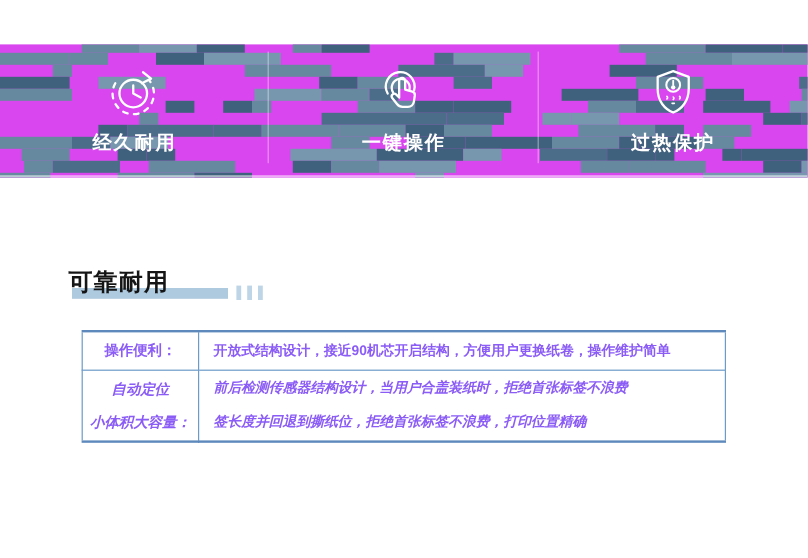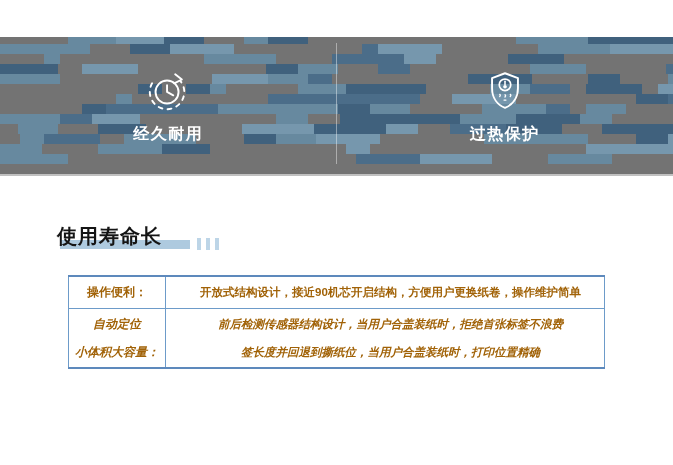--- a/index.html
+++ b/index.html
@@ -2,22 +2,22 @@
 <html><head>
 <meta charset="utf-8">
 <style>
   html,body{margin:0;padding:0;}
   body{
     width:673px;height:465px;position:relative;overflow:hidden;background:#ffffff;
     font-family:"Liberation Sans","DejaVu Sans",sans-serif;
   }
   
   .banner{
-    position:absolute;left:0;top:37px;width:673px;height:139px;
-    background:#737373;overflow:hidden;
+    position:absolute;left:0;top:37px;width:673px;height:111px;
+    background:#d946ef;overflow:hidden;
   }
   .camo{position:absolute;inset:0;z-index:1;}
   .banner-bottom-edge{
     position:absolute;left:0;right:0;bottom:0;height:2px;
     background:rgba(255,255,255,0.55);z-index:3;
   }
   .features{position:relative;z-index:2;display:flex;width:100%;height:100%;}
   .feature{
     flex:1;display:flex;flex-direction:column;align-items:center;
     justify-content:center;gap:12px;position:relative;padding-bottom:4px;
@@ -41,25 +41,25 @@
   }
   .title-dashes{position:absolute;left:197px;top:238px;z-index:1;display:flex;gap:5px;}
   .title-dashes span{display:block;width:4px;height:12px;background:#bdd5e7;}
   
   table.desc{
     position:absolute;left:68px;top:275px;width:537px;
     border-collapse:collapse;table-layout:fixed;
     border-top:2px solid #5d89bc;border-bottom:2px solid #5d89bc;
   }
   table.desc td{
-    border:1px solid #6d9bc9;color:#a16207;vertical-align:middle;
+    border:1px solid #6d9bc9;color:#8b5cf6;vertical-align:middle;
     font-weight:600;overflow:hidden;
   }
   td.label-cell{width:92px;text-align:center;font-size:12px;padding:0 2px;}
-  td.content-cell{font-size:11.5px;padding-left:12px;white-space:nowrap;text-align:center;}
+  td.content-cell{font-size:11.5px;padding-left:12px;white-space:nowrap;}
   tr.r1{height:32px;} tr.r2{height:31px;} tr.r3{height:60px;} tr.r4{height:28px;}
   tr.r3 td span{display:block;line-height:28px;font-style:italic;}
 </style>
 </head>
 <body>
 
 <div class="banner">
   <div class="camo">
       <div style="position: absolute; left: 68px; top: -3px; width: 48px; height: 10px; background: rgb(103, 137, 159);"></div>
       <div style="position: absolute; left: 116px; top: -3px; width: 48px; height: 10px; background: rgb(118, 151, 173);"></div>
@@ -178,20 +178,30 @@
           <circle cx="23" cy="25" r="12"></circle>
           <path d="M23 18 L23 25 L29.5 28.5"></path>
           <path d="M7.4 16 A18 18 0 1 0 36.8 13.4" stroke-dasharray="4 5.5"></path>
           <path d="M31.5 6.5 L38.5 12 L30.5 16"></path>
         </svg>
       </span>
       <span class="feature-label">经久耐用</span>
     </div>
 
 
+    <div class="feature">
+      <span>
+        <svg viewBox="0 0 48 48" fill="none" stroke="#ffffff" stroke-width="2" stroke-linecap="round" stroke-linejoin="round">
+          <path d="M10.5 25 A12.5 12.5 0 1 1 33.5 22"></path>
+          <path d="M15.2 24 A7.8 7.8 0 1 1 29.5 21.5"></path>
+          <path d="M20.5 26 V14 a2.6 2.6 0 0 1 5.2 0 V21.5 l6.3 1.9 a3 3 0 0 1 2.1 3.2 l-0.8 5.4 a5.3 5.3 0 0 1 -5.2 4.5 h-4.6 a6.2 6.2 0 0 1 -4.9 -2.4 l-4.3 -5.5 a2.3 2.3 0 0 1 3.5 -2.9 l2.7 2.8 Z"></path>
+        </svg>
+      </span>
+      <span class="feature-label">一键操作</span>
+    </div>
 
     <div class="feature">
       <span>
         <svg viewBox="0 0 48 48" fill="none" stroke="#ffffff" stroke-width="2" stroke-linecap="round" stroke-linejoin="round">
           <path d="M24 5.5 L37.5 10.5 V21 C37.5 31.5 31.5 38.5 24 41.5 C16.5 38.5 10.5 31.5 10.5 21 V10.5 Z"></path>
           <circle cx="24" cy="17.5" r="6" stroke-width="1.8"></circle>
           <path d="M24 13.8 V17.5" stroke-width="1.6"></path>
           <circle cx="24" cy="19.6" r="1.9" fill="#ffffff" stroke="none"></circle>
           <path d="M18.5 27.5 q1.2 1 0 2.2" stroke-width="1.4"></path>
           <path d="M24 28 q1.2 1 0 2.2" stroke-width="1.4"></path>
@@ -205,32 +215,32 @@
   </div>
   <div class="banner-bottom-edge"></div>
 </div>
 
 <div class="title-underline"></div>
 <div class="title-dashes">
   <span></span>
     <span></span>
     <span></span>
 </div>
-<div class="page-title">使用寿命长</div>
+<div class="page-title">可靠耐用</div>
 
 <table class="desc">
   <tbody>
       <tr class="r1">
     <td class="label-cell"><span>操作便利：</span></td>
     <td class="content-cell"><span>开放式结构设计，接近90机芯开启结构，方便用户更换纸卷，操作维护简单</span></td>
   </tr>
   <tr class="r3">
     <td class="label-cell">
       <span>自动定位</span>
       <span>小体积大容量：</span>
     </td>
     <td class="content-cell">
       <span>前后检测传感器结构设计，当用户合盖装纸时，拒绝首张标签不浪费</span>
-      <span>签长度并回退到撕纸位，当用户合盖装纸时，打印位置精确</span>
+      <span>签长度并回退到撕纸位，拒绝首张标签不浪费，打印位置精确</span>
     </td>
   </tr>
 </tbody>
   </table>
 
 </body></html>

